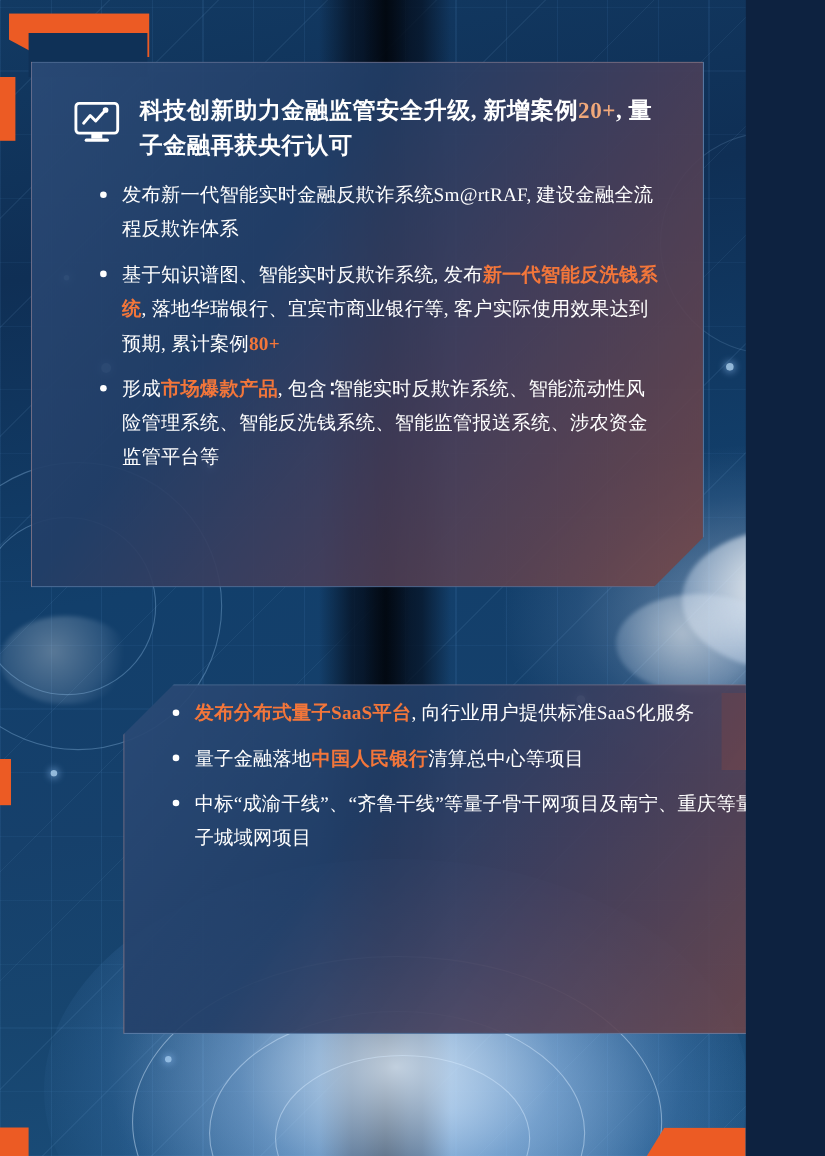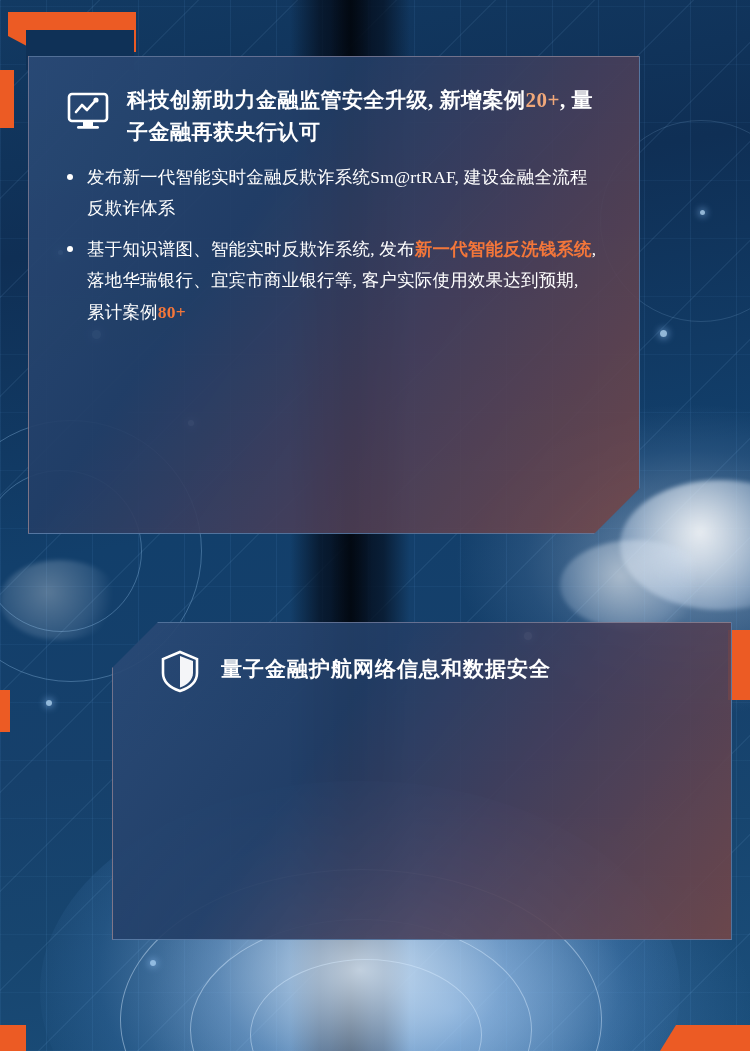--- a/index.html
+++ b/index.html
@@ -10,21 +10,21 @@
     width: 750px;
     height: 1051px;
     overflow: hidden;
     font-family: "Liberation Sans", sans-serif;
     background: #0d2240;
   }
 
   
   .poster {
     position: relative;
-    width: 750px;
+    width: 678px;
     height: 1051px;
     overflow: hidden;
     background:
       radial-gradient(ellipse 420px 300px at 60% 1010px, rgba(180,215,255,0.55) 0%, rgba(120,170,230,0.18) 45%, rgba(0,0,0,0) 72%),
       radial-gradient(ellipse 300px 200px at 690px 560px, rgba(230,240,255,0.45) 0%, rgba(160,190,230,0.12) 55%, rgba(0,0,0,0) 78%),
       linear-gradient(170deg, #123a63 0%, #0f2f55 22%, #123f6b 48%, #16406b 66%, #17456f 80%, #1b4f7c 100%);
   }
   
   .pillar {
     position: absolute;
@@ -167,21 +167,21 @@
     font-weight: bold;
     letter-spacing: 1px;
     font-family: "Liberation Serif", serif;
     line-height: 1.4;
     padding-top: 8px;
   }
 
   ul.bullets {
     list-style: none;
     margin: 14px 0 0 0;
-    padding: 0 40px 0 58px;
+    padding: 0 40px 0 82px;
     font-family: "Liberation Serif", serif;
   }
   #card-2 ul.bullets { padding: 0 36px 0 64px; margin-top: 10px; }
   ul.bullets li {
     position: relative;
     font-size: 17.5px;
     line-height: 1.78;
     margin-bottom: 10px;
     letter-spacing: 0.2px;
   }
@@ -253,29 +253,33 @@
         <span>科技创新助力金融监管安全升级, 新增案例</span><span class="hl">20+</span><span>, 量子金融再获央行认可</span>
       </div>
     </div>
     <ul class="bullets">
       <li>
         <span>发布新一代智能实时金融反欺诈系统Sm@rtRAF, 建设金融全流程反欺诈体系</span>
       </li>
       <li>
         <span>基于知识谱图、智能实时反欺诈系统, 发布</span><span class="orange">新一代智能反洗钱系统</span><span>, 落地华瑞银行、宜宾市商业银行等, 客户实际使用效果达到预期, 累计案例</span><span class="orange">80+</span>
       </li>
+      <li>
+        <span>形成</span><span class="orange">市场爆款产品</span><span>, 包含∶智能实时反欺诈系统、智能流动性风险管理系统、智能反洗钱系统、智能监管报送系统、涉农资金监管平台等</span>
+      </li>
     </ul>
   </div>
 
   <div class="card" id="card-2">
-    <div class="card-head">
-      <div class="head-icon">
-        <svg width="42" height="44" viewBox="0 0 42 44">
-          <path d="M21 3 L38 10 V24 C38 33 30 39 21 42 C12 39 4 33 4 24 V10 Z" fill="none" stroke="#ffffff" stroke-width="2.6"></path>
-          <path d="M21 7 L34 12 V24 C34 31 28 36 21 38.5 Z" fill="#ffffff" opacity="0.95"></path>
-          <path d="M21 7 L8 12 V24 C8 31 14 36 21 38.5 Z" fill="none"></path>
-        </svg>
-      </div>
-      <div class="head-title-2">量子金融护航网络信息和数据安全</div>
-    </div>
+    <ul class="bullets">
+      <li>
+        <span class="orange">发布分布式量子SaaS平台</span><span>, 向行业用户提供标准SaaS化服务</span>
+      </li>
+      <li>
+        <span>量子金融落地</span><span class="orange">中国人民银行</span><span>清算总中心等项目</span>
+      </li>
+      <li>
+        <span>中标“成渝干线”、“齐鲁干线”等量子骨干网项目及南宁、重庆等量子城域网项目</span>
+      </li>
+    </ul>
   </div>
 
 </div>
 
 </body></html>

